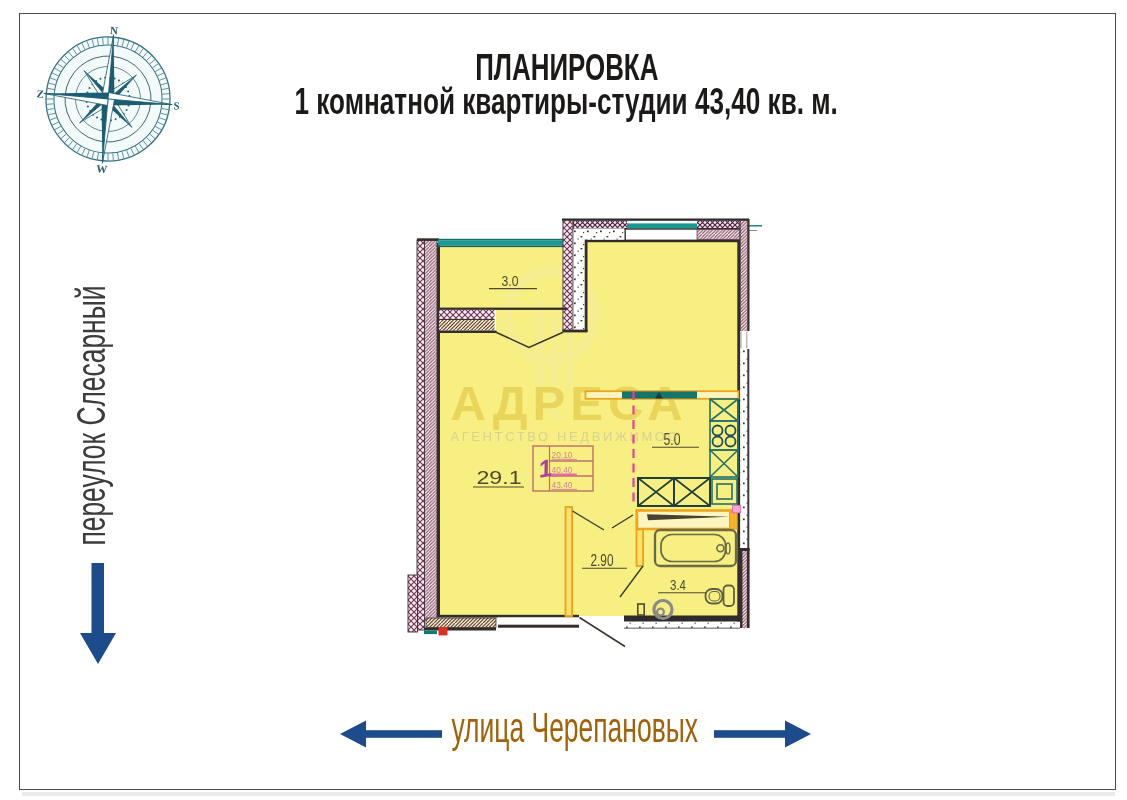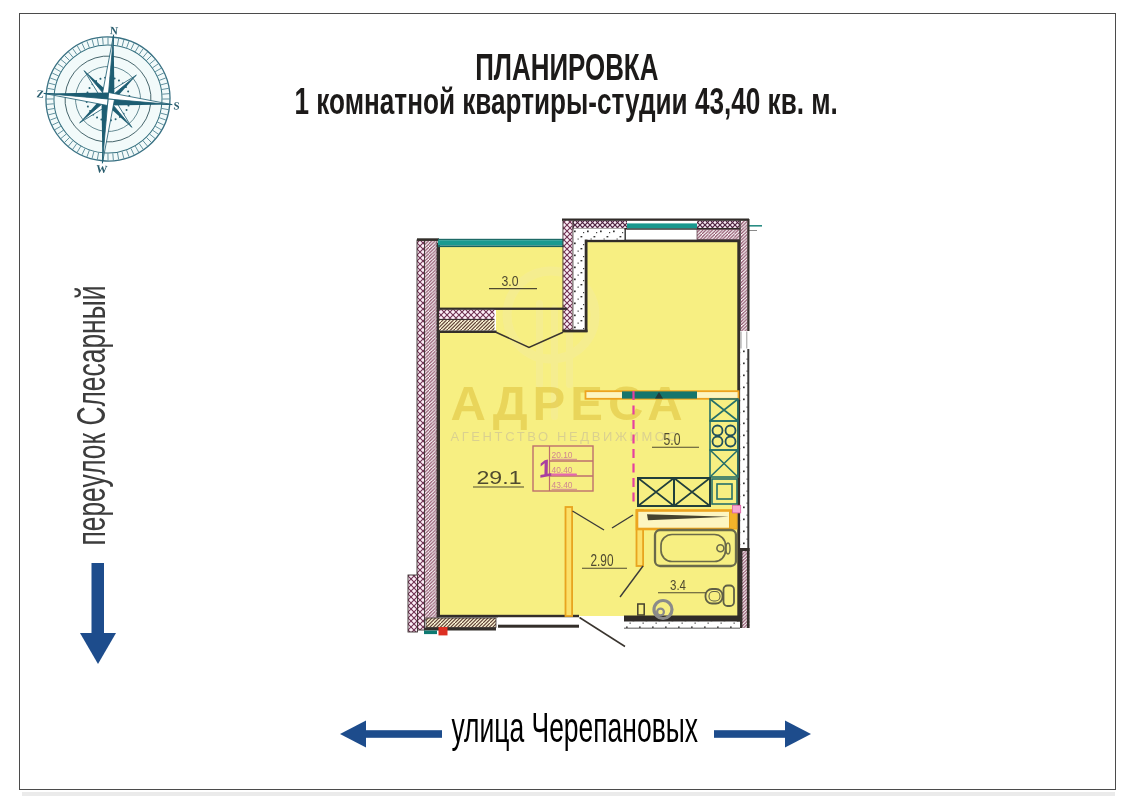--- a/index.html
+++ b/index.html
@@ -18,21 +18,21 @@
 </div>
 
 <div class="abs" style="left:0;top:84px;width:1133px;text-align:center;font-weight:bold;color:#1c1a19;">
   <span style="display:inline-block;transform:scaleX(0.726);font-size:36px;line-height:35px;">1 комнатной квартиры-студии 43,40 кв. м.</span>
 </div>
 
 <div class="abs" style="left:91px;top:413px;width:0;height:0;">
   <div style="position:absolute;left:-300px;top:-20px;width:600px;text-align:center;transform:rotate(-90deg);font-size:40px;color:#3c3c3c;"><span style="display:inline-block;transform:scaleX(0.66);">переулок Слесарный</span></div>
 </div>
 
-<div class="abs" style="left:325px;top:708px;width:500px;text-align:center;font-size:42px;line-height:40px;color:#000000;white-space:nowrap;"><span style="display:inline-block;transform:scaleX(0.63);">улица Черепановых</span></div>
+<div class="abs" style="left:325px;top:708px;width:500px;text-align:center;font-size:42px;line-height:40px;color:#a16207;white-space:nowrap;"><span style="display:inline-block;transform:scaleX(0.63);">улица Черепановых</span></div>
 
 <svg class="abs" style="left:0;top:0;" width="1127" height="800" viewBox="0 0 1127 800">
 <defs>
   <pattern id="crossW" width="6" height="6" patternUnits="userSpaceOnUse">
     <rect width="6" height="6" fill="#fceef7"></rect>
     <path d="M0,0 L6,6 M6,0 L0,6" stroke="#6e3050" stroke-width="1.1"></path>
   </pattern>
   <pattern id="crossD" width="5" height="5" patternUnits="userSpaceOnUse">
     <rect width="5" height="5" fill="#f7e9f2"></rect>
     <path d="M0,0 L5,5 M5,0 L0,5" stroke="#4e2240" stroke-width="1.2"></path>

